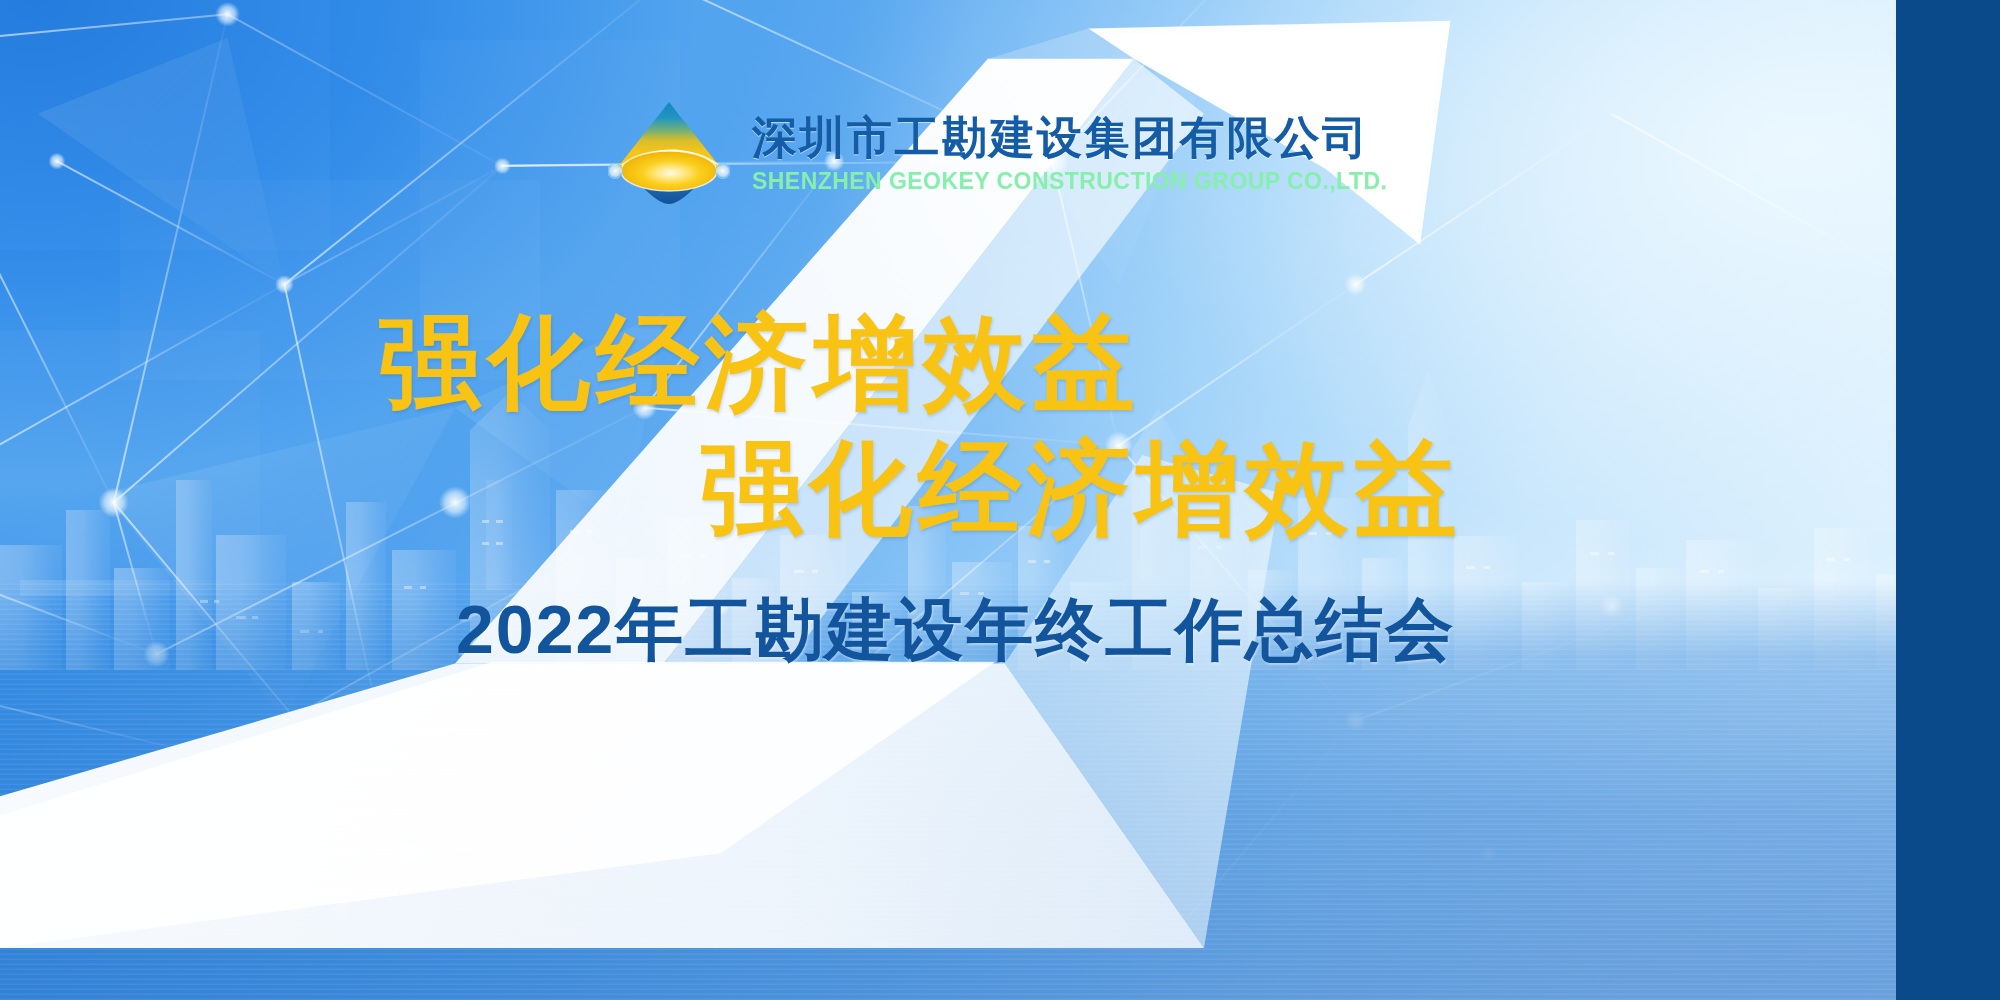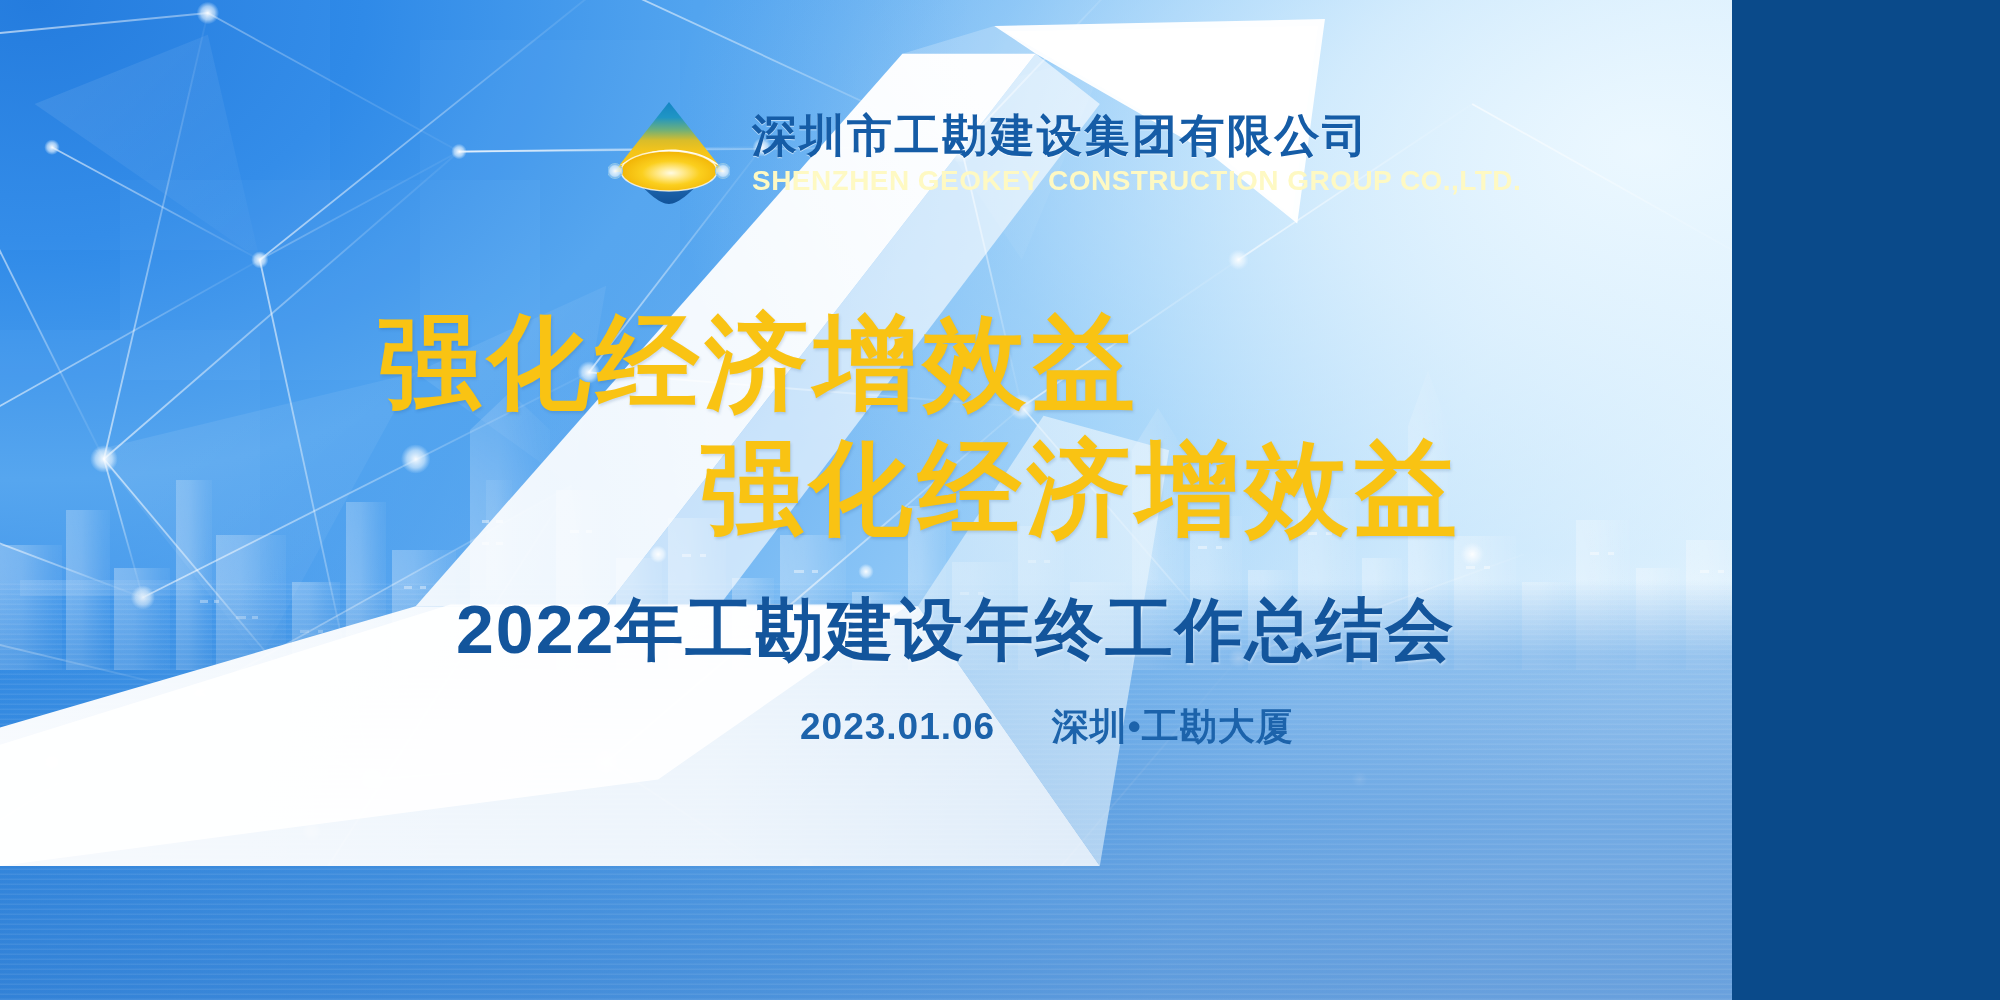--- a/index.html
+++ b/index.html
@@ -1,17 +1,17 @@
 <!DOCTYPE html>
 <html><head>
 <meta charset="utf-8">
 <style>
   html,body{margin:0;padding:0;background:#0a4a8a;}
   #stage{
-    position:relative;width:1732px;height:1000px;overflow:hidden;
+    position:relative;width:1896px;height:1000px;overflow:hidden;
     font-family:"Liberation Sans","DejaVu Sans",sans-serif;
   }
 
   
   .bg-base{
     position:absolute;inset:0;
     background:
       radial-gradient(ellipse 1500px 900px at 95% 15%, rgba(236,248,255,.98) 0%, rgba(225,243,254,.75) 22%, rgba(190,228,252,.35) 45%, rgba(160,212,250,0) 65%),
       radial-gradient(ellipse 1100px 800px at 2% 0%, #1f79dd 0%, #2f8ae8 30%, #52a4ef 60%, rgba(90,180,240,0) 85%),
       linear-gradient(118deg, #2a84e4 0%, #3d93ea 18%, #63adf1 38%, #98cdf8 58%, #cfe8fc 74%, #e9f5fe 88%, #f2fafe 100%);
@@ -44,21 +44,21 @@
   .logo-row{
     position:absolute;left:608px;top:96px;display:flex;align-items:center;gap:22px;
   }
   .logo-mark{width:122px;height:112px;position:relative;flex:0 0 auto;}
   .brand-text{padding-top:6px;}
   .brand-cn{
     font-size:45px;font-weight:700;color:#155ca6;letter-spacing:2.5px;line-height:1.02;
     white-space:nowrap;text-shadow:0 1px 0 rgba(255,255,255,.55);
   }
   .brand-en{
-    font-size:28px;font-weight:700;color:#fef9c3;letter-spacing:.45px;margin-top:7px;
+    font-size:23px;font-weight:700;color:#86efac;letter-spacing:.45px;margin-top:7px;
     white-space:nowrap;
   }
 
   
   .headline{position:absolute;left:0;right:0;top:262px;}
   .hl{
     font-size:103px;font-weight:800;color:#F9C313;line-height:1.07;letter-spacing:6px;
     white-space:nowrap;
     text-shadow:1px 2px 3px rgba(30,80,140,.18);
     margin-top:46px;
@@ -377,19 +377,14 @@
     </div>
   </div>
 
   <div class="headline">
     <div class="hl hl1">强化经济增效益</div>
     <div class="hl hl2">强化经济增效益</div>
   </div>
 
   <div class="subtitle">2022年工勘建设年终工作总结会</div>
 
-  <div class="meta">
-    <span>2023.01.06</span>
-    <span class="gap"></span>
-    <span>深圳•工勘大厦</span>
-  </div>
 
 </div>
 
 </body></html>

